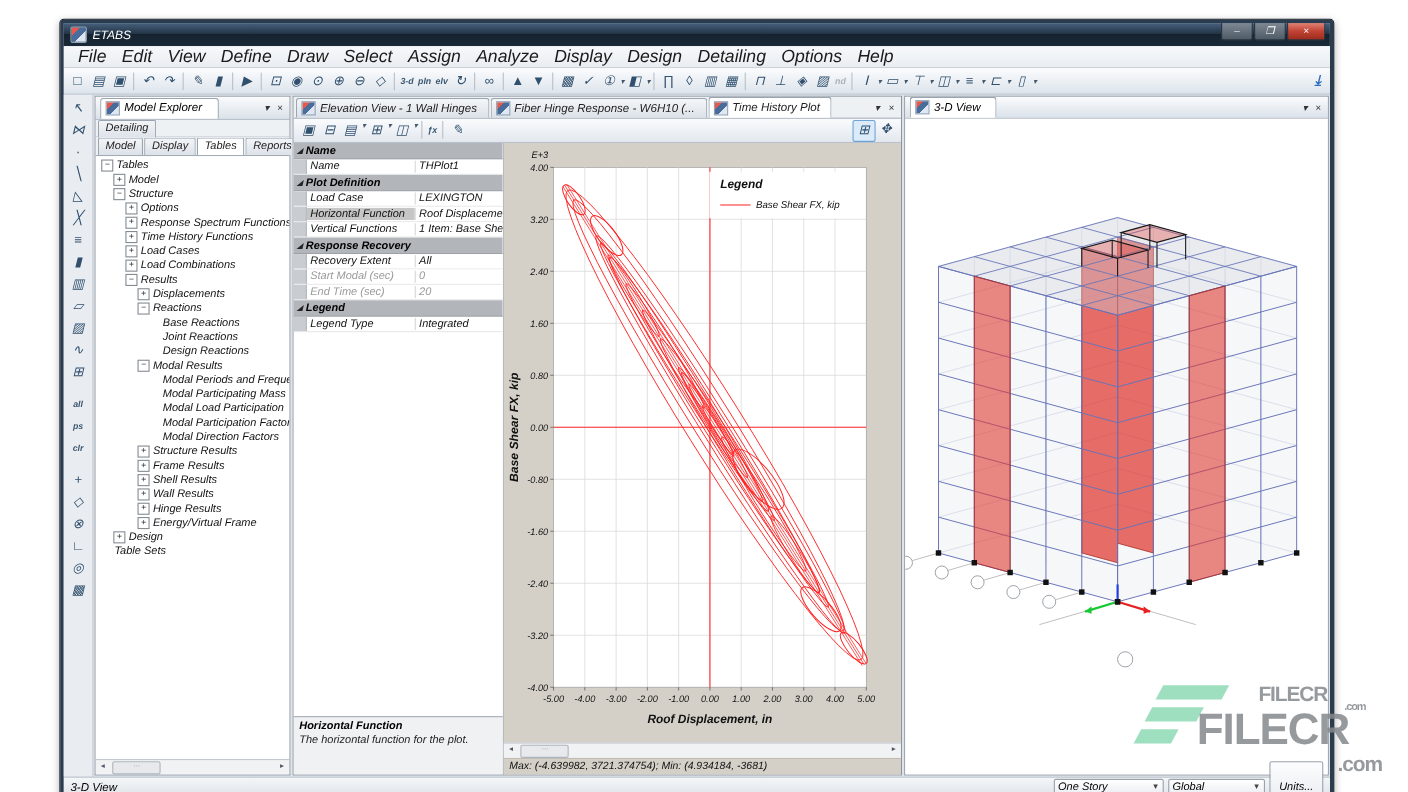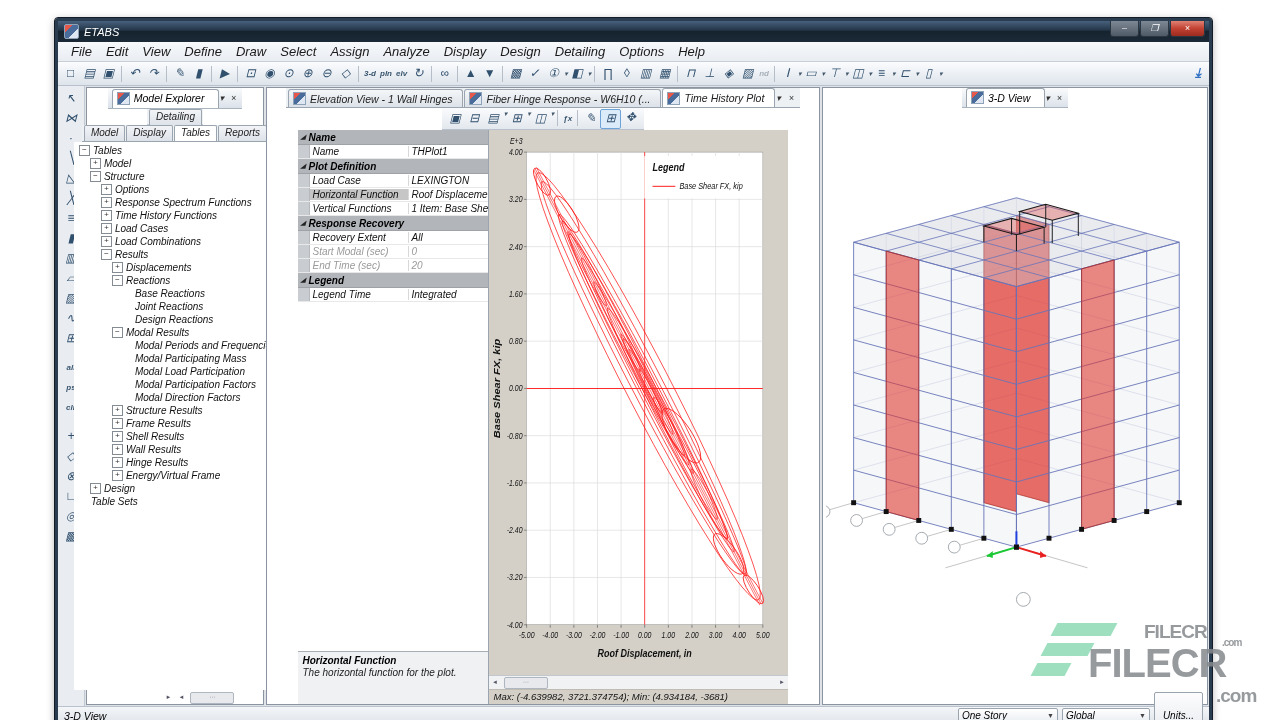--- a/index.html
+++ b/index.html
@@ -13,38 +13,38 @@
     display:flex;align-items:center;color:#fff;font-size:11px;padding:0 4px;flex:0 0 auto;}
   .app-ico{width:13px;height:13px;margin:0 5px 0 2px;border:1px solid #8fa3b8;background:
     linear-gradient(135deg,#e8584a 0 30%,#4a6c9b 30% 62%,#dfe8f2 62%);border-radius:2px;}
   #winbtns{margin-left:auto;display:flex;gap:1px;align-self:flex-start;}
   .wbtn{width:27px;height:15px;font-size:9px;line-height:14px;text-align:center;color:#fff;
     background:linear-gradient(#7a8violet,#55606b);background:linear-gradient(#7d8894,#4e5a66);
     border:1px solid #2c3640;border-top:none;border-radius:0 0 3px 3px;cursor:default;}
   .wbtn.close{width:33px;background:linear-gradient(#e08173,#c14233 50%,#9c2b1e);}
   #menubar{height:19px;background:linear-gradient(#f7f9fb,#e9edf2);border-bottom:1px solid #c8cfd7;
     display:flex;align-items:center;padding:0 6px;flex:0 0 auto;}
-  .mitem{font-size:13px;color:#1a1a1a;padding:2px 7px;}
+  .mitem{font-size:16px;color:#1a1a1a;padding:2px 7px;}
   #toolbar{height:23px;background:linear-gradient(#fbfcfe,#dde4eb);border-bottom:1px solid #b9c2cc;
     display:flex;align-items:center;padding:0 3px;flex:0 0 auto;position:relative;}
   .ticon{width:19px;height:18px;line-height:17px;text-align:center;font-size:12px;color:#30506e;
     border-radius:2px;flex:0 0 auto;display:inline-flex;align-items:center;justify-content:center;}
   .ticon.ttext{font-size:8px;font-weight:bold;color:#3a566f;width:auto;padding:0 2px;}
   .ticon.tdim{color:#a9b2ba;}
   .caret{font-size:7px;color:#44586c;margin-left:1px;}
   .tsep{width:1px;height:16px;background:#b6bfc9;margin:0 3px;flex:0 0 auto;}
   #dl-ico{position:absolute;right:8px;top:3px;font-size:13px;color:#2e6fc4;font-weight:bold;}
   
   #work{flex:1 1 auto;display:flex;background:#dfe3e8;min-height:0;}
   #lstrip{width:26px;background:#e9ecf0;border-right:1px solid #c2c9d1;display:flex;
     flex-direction:column;align-items:center;padding-top:3px;gap:1px;flex:0 0 auto;}
   #lstrip .ticon{width:20px;height:19px;}
   #lstrip .gap{height:8px;}
   .panel{display:flex;flex-direction:column;border:1px solid #8a95a1;background:#fff;
-    margin:1px;min-width:0;min-height:0;align-items:center;}
+    margin:1px;min-width:0;min-height:0;}
   #explorer{width:176px;flex:0 0 auto;}
   .phead{height:20px;background:linear-gradient(#fafbfc,#dbe2ea);border-bottom:1px solid #aab4bf;
     display:flex;align-items:center;font-size:10.5px;padding:0 4px;flex:0 0 auto;}
   .phead .tabby{display:flex;align-items:center;gap:4px;border:1px solid #9aa5b0;border-bottom:none;
     background:#fff;border-radius:3px 3px 0 0;padding:1px 14px 2px 4px;height:15px;}
   .phead .hctl{margin-left:auto;font-size:9px;color:#333;display:flex;gap:7px;padding-right:2px;}
   .mini-ico{width:11px;height:11px;border:1px solid #8fa3b8;background:
     linear-gradient(135deg,#e8584a 0 30%,#4a6c9b 30% 62%,#dfe8f2 62%);flex:0 0 auto;}
   #det-row{height:15px;border-bottom:1px solid #c6ccd3;display:flex;padding-left:2px;flex:0 0 auto;background:#eef1f4;}
   #det-row .etab{height:14px;}
@@ -452,21 +452,21 @@
                   <span class="gut"></span>
                   <span class="pl">End Time (sec)</span>
                   <span class="pv">20</span>
                 </div>
                 <div class="pcat">
                   <span class="gut">◢</span>
                   <span class="cl">Legend</span>
                 </div>
                 <div class="prow">
                   <span class="gut"></span>
-                  <span class="pl">Legend Time</span>
+                  <span class="pl">Legend Type</span>
                   <span class="pv">Integrated</span>
                 </div>
               </div>
             <div id="pdesc">
               <div class="t">Horizontal Function</div>
               <div class="b">The horizontal function for the plot.</div>
             </div>
           </div>
           <div id="plotcol">
             <div id="chart-host"><svg viewBox="0 0 367 542" width="100%" height="100%" preserveAspectRatio="none">

